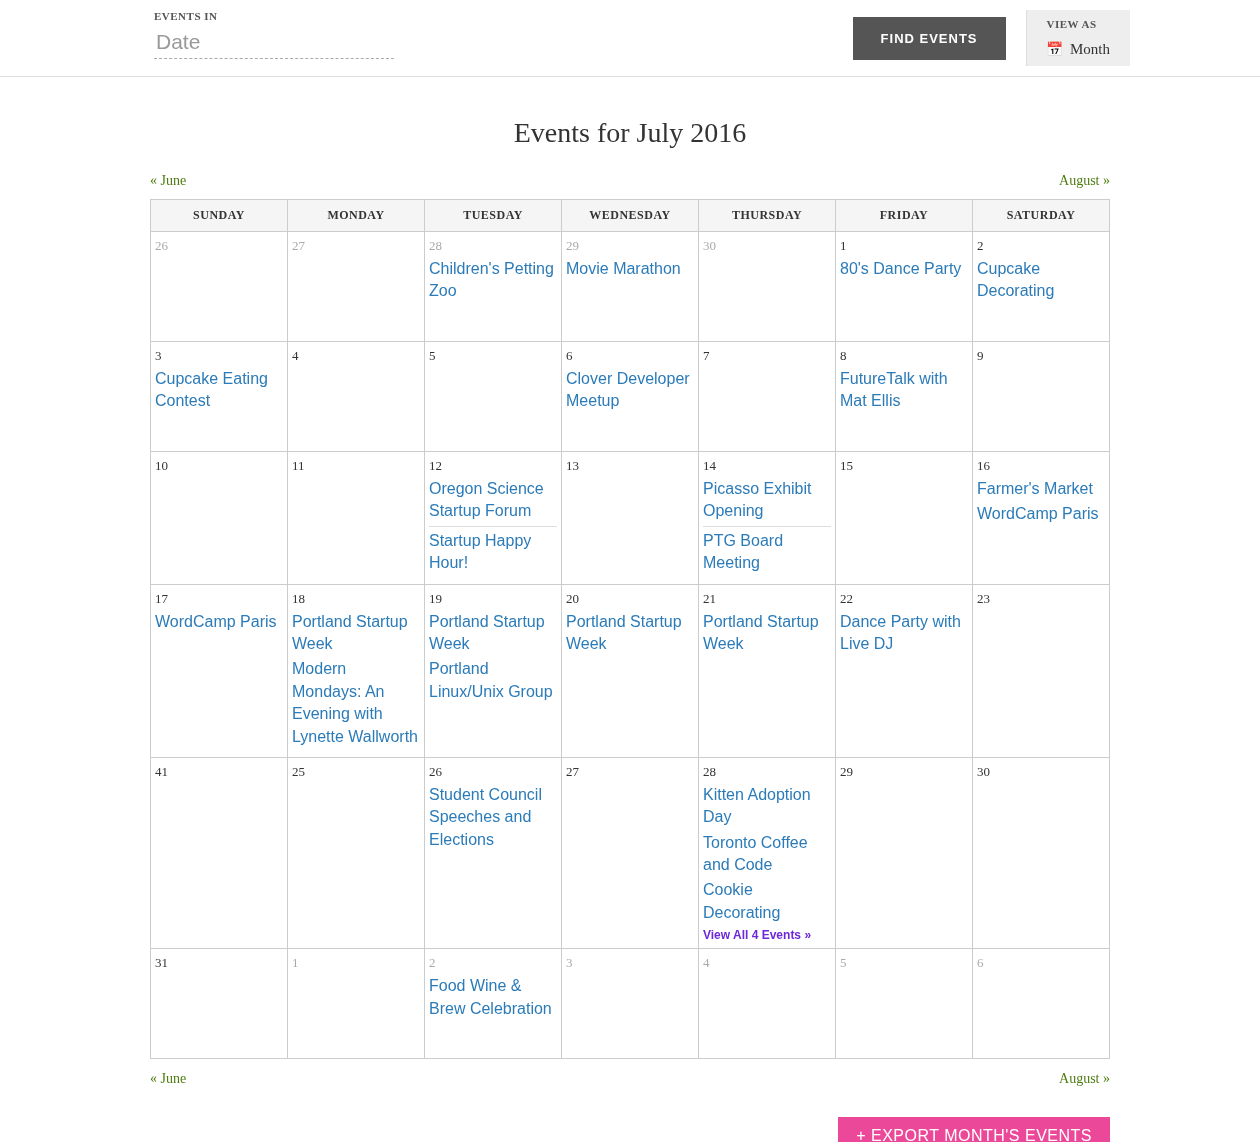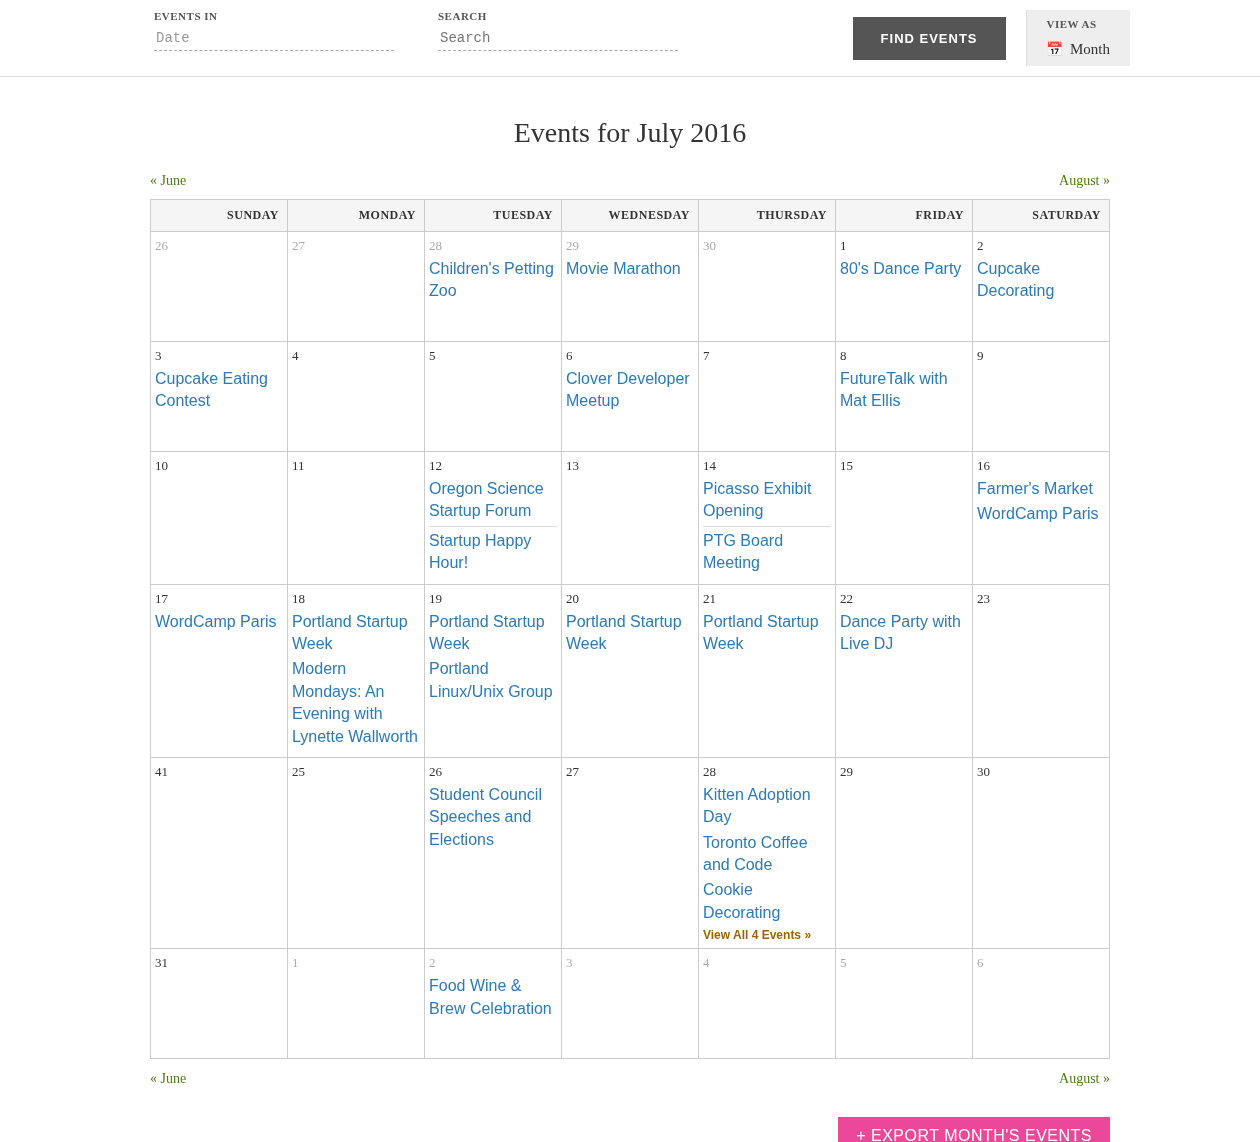--- a/index.html
+++ b/index.html
@@ -24,23 +24,23 @@
       font-size: 11px;
       font-weight: bold;
       text-transform: uppercase;
       color: #555;
       letter-spacing: 0.5px;
     }
     .toolbar-field input {
       border: none;
       border-bottom: 1px dashed #aaa;
       padding: 4px 2px;
-      font-size: 14px;
+      font-size: 21px;
       color: #999;
-      font-family: Liberation Mono, monospace;
+      font-family: Liberation Sans, sans-serif;
       outline: none;
       width: 240px;
       background: transparent;
     }
     .toolbar-find {
       margin-left: auto;
       display: flex;
       align-items: center;
     }
     .find-btn {
@@ -111,21 +111,21 @@
 
     .calendar-table {
       width: 100%;
       border-collapse: collapse;
       border: 1px solid #ccc;
     }
     .calendar-table th {
       background: #f5f5f5;
       border: 1px solid #ccc;
       padding: 8px;
-      text-align: right;
+      text-align: center;
       font-size: 12px;
       font-weight: bold;
       text-transform: uppercase;
       letter-spacing: 0.5px;
       color: #333;
     }
     .calendar-table td {
       border: 1px solid #ccc;
       vertical-align: top;
       padding: 6px 4px;
@@ -146,21 +146,21 @@
       display: block;
       color: #2b7bb9;
       text-decoration: none;
       font-size: 16px;
       line-height: 1.4;
       margin-bottom: 3px;
       font-family: Arial, sans-serif;
     }
     .view-all-link {
       display: block;
-      color: #a16207;
+      color: #6d28d9;
       font-size: 12px;
       font-weight: bold;
       text-decoration: none;
       margin-top: 4px;
       font-family: Arial, sans-serif;
     }
     .event-separator {
       border: none;
       border-top: 1px solid #ddd;
       margin: 3px 0;
@@ -201,24 +201,20 @@
     }
   </style>
 </head>
 <body>
 
 <div class="toolbar">
   <div class="toolbar-field">
     <label>EVENTS IN</label>
     <input type="text" value="Date" style="">
   </div>
-  <div class="toolbar-field">
-    <label>SEARCH</label>
-    <input type="text" placeholder="Search" style="">
-  </div>
   <div class="toolbar-find">
     <button class="find-btn">FIND EVENTS</button>
   </div>
   <div class="view-as">
     <label>VIEW AS</label>
     <div class="view-as-value">
       <span class="cal-icon">📅</span>
       <span>Month</span>
     </div>
   </div>

